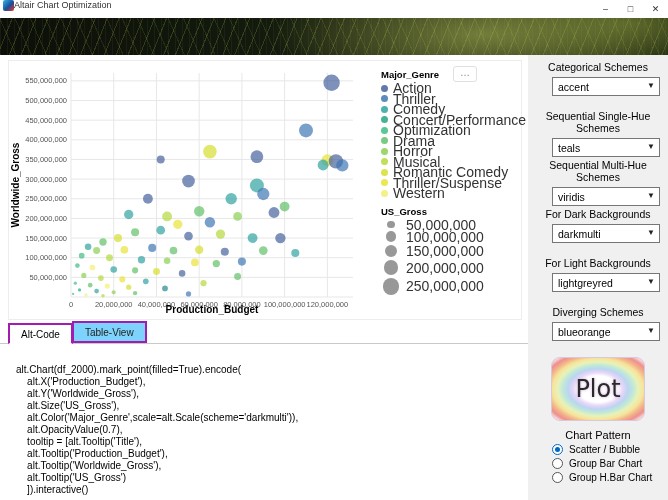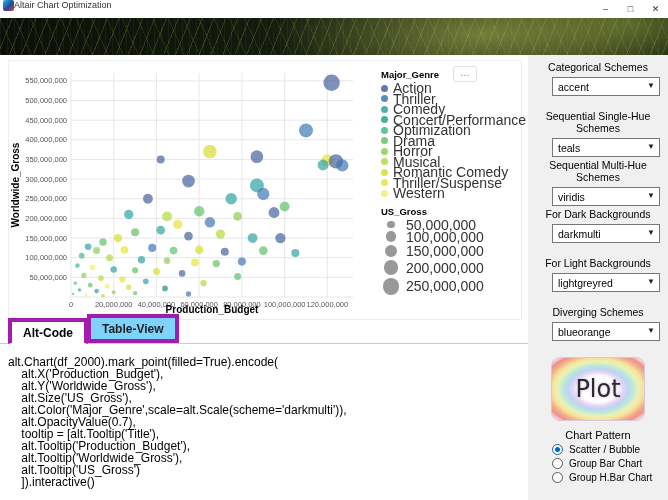--- a/index.html
+++ b/index.html
@@ -42,25 +42,25 @@
   .legend-row{display:flex;align-items:center;gap:5px;height:10.5px;}
   .legend-dot{border-radius:50%;flex:0 0 auto;}
   .legend-label{font-size:14px;color:#333;white-space:nowrap;}
   .size-row{display:flex;align-items:center;gap:5px;}
   .size-circle-col{width:20px;display:flex;justify-content:center;align-items:center;flex:0 0 auto;}
   .size-circle{border-radius:50%;background:#868686;opacity:.85;}
 
   
   .tabbar{position:absolute;top:268px;left:0;width:528px;height:21px;border-bottom:1px solid #c9c9c9;
           display:flex;align-items:flex-end;padding-left:8px;box-sizing:border-box;}
-  .tab{font-size:12px;padding:4px 11px 3px;border:4px solid #a21caf;margin-right:-1px;position:relative;font-weight:bold;}
+  .tab{font-size:10px;padding:4px 11px 3px;border:2px solid #a21caf;margin-right:-1px;position:relative;}
   .tab.active{background:#fff;border-bottom:1px solid #fff;bottom:-1px;z-index:2;}
   .tab.inactive{background:#7dd3fc;color:#222;}
-  .code-pre{position:absolute;top:289px;left:0;right:0;bottom:0;margin:0;padding:12px 8px 0 8px;
-            font-family:"Liberation Sans",sans-serif;font-size:12px;line-height:12px;color:#000;white-space:pre;}
+  .code-pre{position:absolute;top:289px;left:0;right:0;bottom:0;margin:8px;padding:12px 8px 0 8px;
+            font-family:"Liberation Sans",sans-serif;font-size:10px;line-height:12px;color:#000;white-space:pre;}
 
   
   .scheme-group{height:49px;padding-top:6px;box-sizing:border-box;}
   .scheme-label{font-size:10.5px;color:#000;text-align:center;}
   .dropdown{width:108px;height:19px;margin:4px 0 0 24px;background:#fff;border:1px solid #767676;
             box-sizing:border-box;display:flex;align-items:center;font-size:10.5px;padding-left:5px;position:relative;}
   .dropdown .chev{position:absolute;right:4px;top:3px;font-size:8px;color:#222;}
   .vega-link{display:block;text-align:center;margin-top:14px;font-size:10.5px;color:#0a55c4;text-decoration:underline;}
   .plot-preview{width:92px;height:62px;margin:8px auto 0;border-radius:9px;border:1px solid #d8c8d8;
     background:radial-gradient(ellipse at center,#ffffff 0%,#ffffff 30%,#e7d7f7 38%,#bcd4f2 46%,#bfe8d9 54%,

